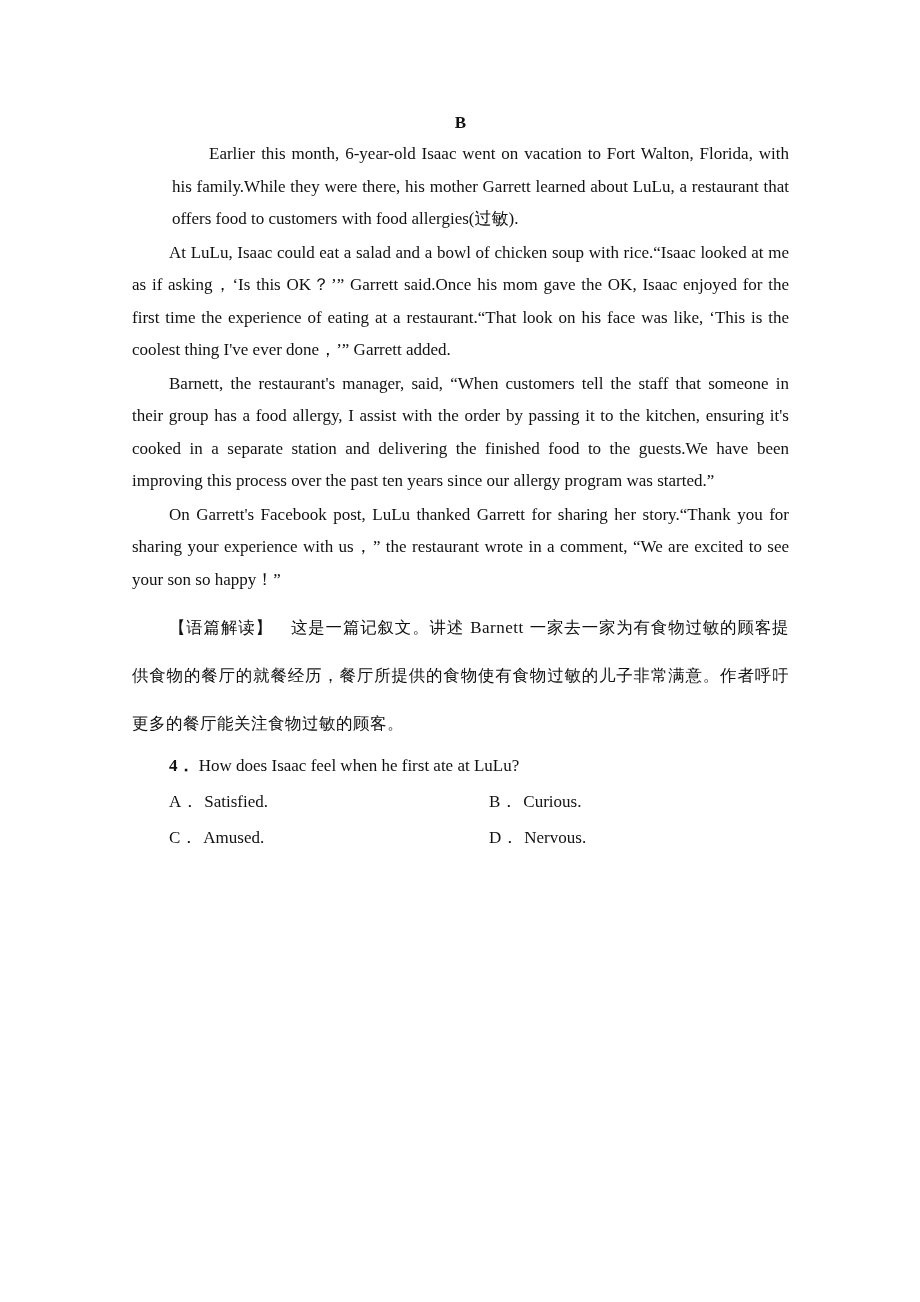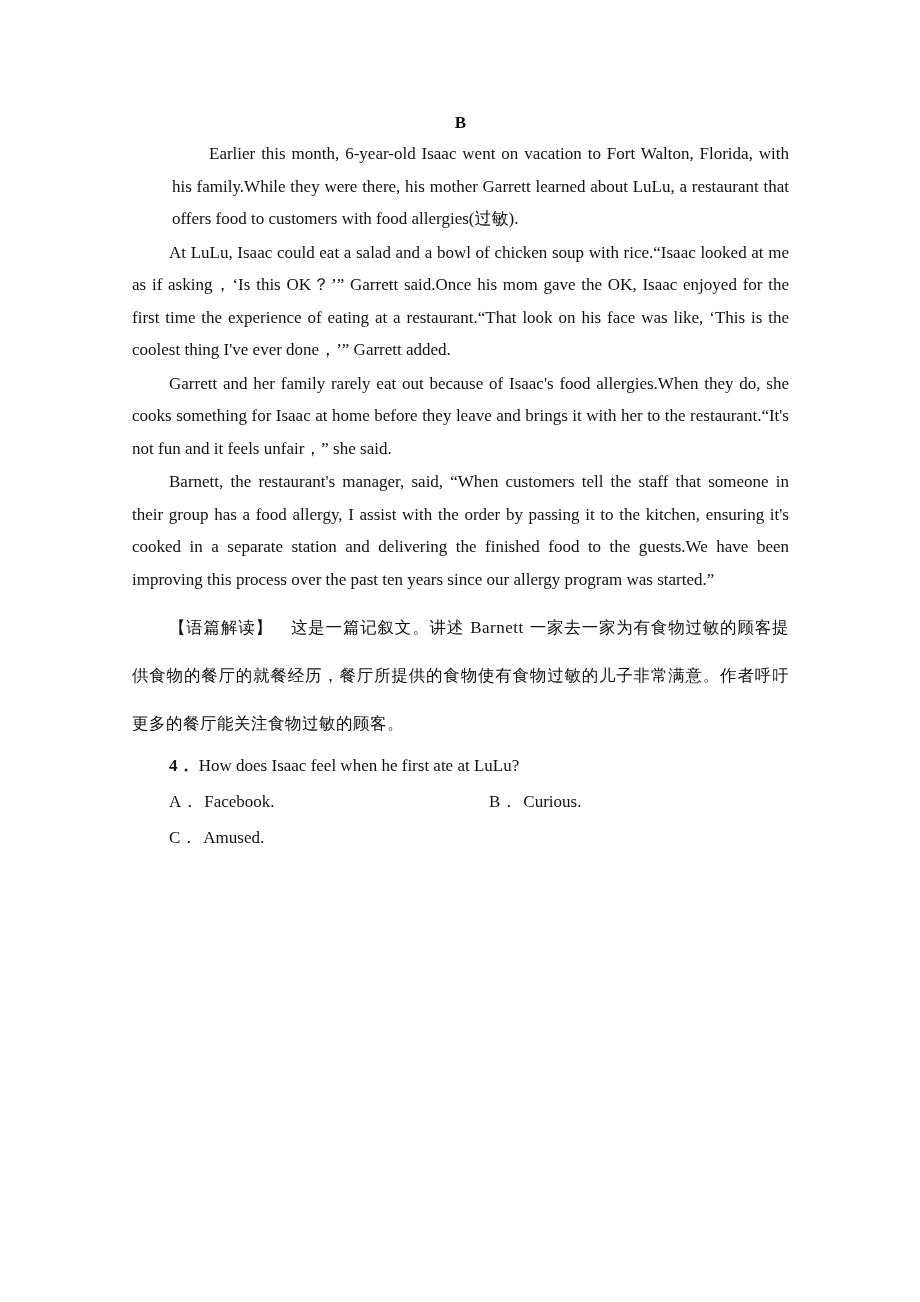--- a/index.html
+++ b/index.html
@@ -71,39 +71,42 @@
 </head>
 <body>
 
 <div class="page">
 
   <div class="section-title">B</div>
 
   <div>
     <p class="para p1">Earlier this month, 6-year-old Isaac went on vacation to Fort Walton, Florida, with his family.While they were there, his mother Garrett learned about LuLu, a restaurant that offers food to customers with food allergies(过敏).</p>
     <p class="para">At LuLu, Isaac could eat a salad and a bowl of chicken soup with rice.“Isaac looked at me as if asking，‘Is this OK？’” Garrett said.Once his mom gave the OK, Isaac enjoyed for the first time the experience of eating at a restaurant.“That look on his face was like, ‘This is the coolest thing I've ever done，’” Garrett added.</p>
-    <p class="para">Garrett and her family rarely eat out because of Isaac's food allergies.When they do, she cooks something for Isaac at home before they leave and brings it with her to the restaurant.“It's not fun and it feels unfair，” she said.</p>
     <p class="para">Barnett, the restaurant's manager, said, “When customers tell the staff that someone in their group has a food allergy, I assist with the order by passing it to the kitchen, ensuring it's cooked in a separate station and delivering the finished food to the guests.We have been improving this process over the past ten years since our allergy program was started.”</p>
+    <p class="para">On Garrett's Facebook post, LuLu thanked Garrett for sharing her story.“Thank you for sharing your experience with us，” the restaurant wrote in a comment, “We are excited to see your son so happy！”</p>
   </div>
 
   <div class="analysis"><span>【语篇解读】</span>&nbsp;&nbsp;&nbsp;<span>这是一篇记叙文。讲述</span> <span class="latin">Barnett</span> <span>一家去一家为有食物过敏的顾客提供食物的餐厅的就餐经历，餐厅所提供的食物使有食物过敏的儿子非常满意。作者呼吁更多的餐厅能关注食物过敏的顾客。</span></div>
 
   <div class="question">
     <div class="q-stem">
       <span class="q-num">4．</span>
       <span>How does Isaac feel when he first ate at LuLu?</span>
     </div>
     <div class="options-row">
       <div class="option">
-        <span class="opt-letter">A．</span><span>Facebook.</span>
+        <span class="opt-letter">A．</span><span>Satisfied.</span>
       </div>
       <div class="option">
         <span class="opt-letter">B．</span><span>Curious.</span>
       </div>
     </div>
     <div class="options-row">
       <div class="option">
         <span class="opt-letter">C．</span><span>Amused.</span>
       </div>
+      <div class="option">
+        <span class="opt-letter">D．</span><span>Nervous.</span>
+      </div>
     </div>
   </div>
 
 </div>
 
 </body></html>

